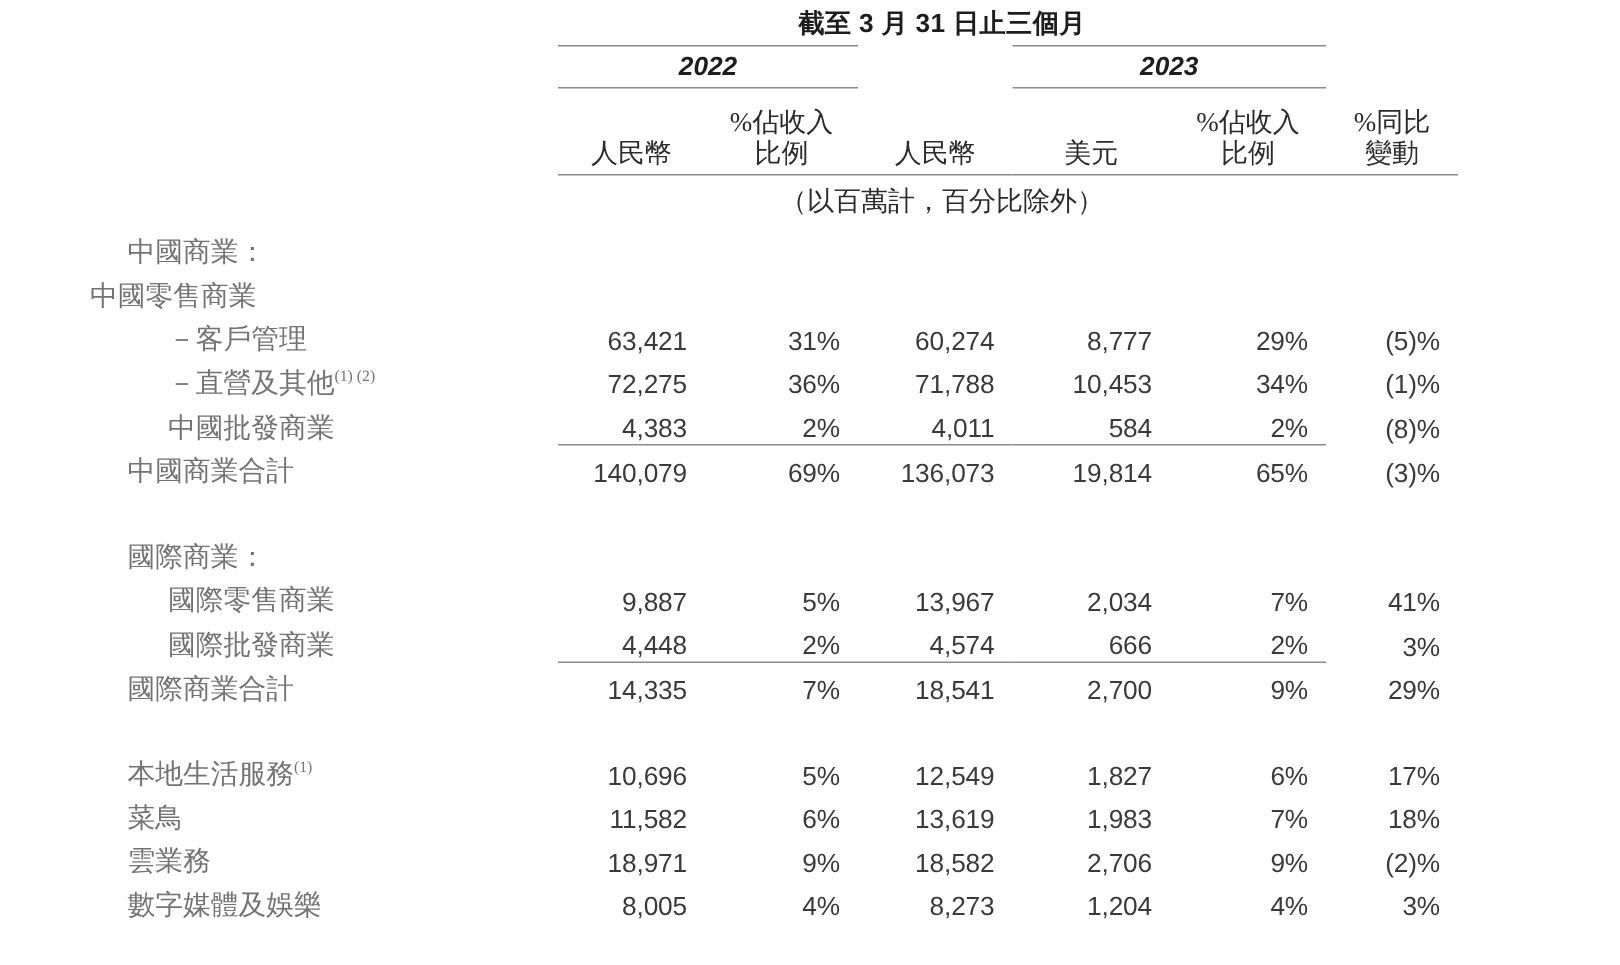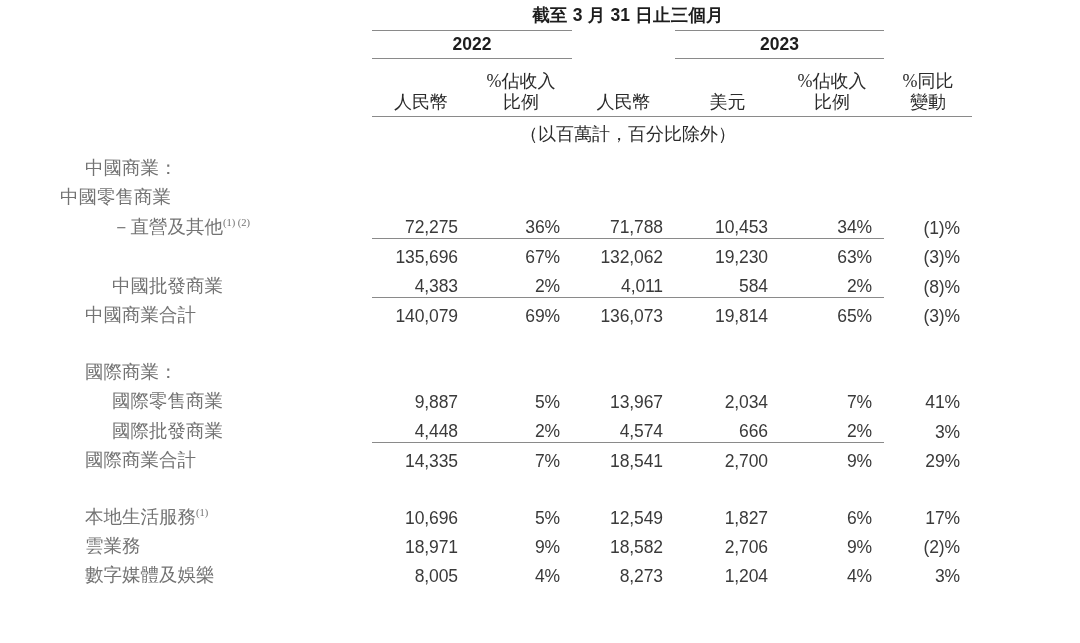--- a/index.html
+++ b/index.html
@@ -98,20 +98,21 @@
 
   .yeargroup {
     text-align: center;
     font-family: "Liberation Sans", "DejaVu Sans", sans-serif;
     font-weight: bold;
     font-size: 17.5px;
     color: #1d1d1d;
     height: 27px;
     vertical-align: middle;
     border-top: 1.4px solid #8a8a8a;
+    font-style: italic;
   }
   .yeargroup.underline {
     border-bottom: 1.4px solid #8a8a8a;
   }
 
   .spacer-col { border: none; }
 
   .hdr {
     text-align: center;
     font-family: "Liberation Serif", "DejaVu Serif", serif;
@@ -217,37 +218,37 @@
           <td class="lbl ind1"><span>中國零售商業</span></td>
           <td class="num rule-5"></td>
           <td class="num rule-5"></td>
           <td class="num rule-5"></td>
           <td class="num rule-5"></td>
           <td class="num rule-5"></td>
           <td class="num"></td>
           <td></td>
         </tr>
         <tr class="datarow">
+          <td class="lbl ind2"><span>－客戶管理</span></td>
+          <td class="num rule-5">63,421</td>
+          <td class="num rule-5">31%</td>
+          <td class="num rule-5">60,274</td>
+          <td class="num rule-5">8,777</td>
+          <td class="num rule-5">29%</td>
+          <td class="num">(5)%</td>
+          <td></td>
+        </tr>
+        <tr class="datarow">
           <td class="lbl ind2"><span>－直營及其他</span><sup>(1) (2)</sup></td>
           <td class="num rule-5">72,275</td>
           <td class="num rule-5">36%</td>
           <td class="num rule-5">71,788</td>
           <td class="num rule-5">10,453</td>
           <td class="num rule-5">34%</td>
           <td class="num">(1)%</td>
-          <td></td>
-        </tr>
-        <tr class="datarow ruled-top">
-          <td class="lbl"></td>
-          <td class="num rule-5">135,696</td>
-          <td class="num rule-5">67%</td>
-          <td class="num rule-5">132,062</td>
-          <td class="num rule-5">19,230</td>
-          <td class="num rule-5">63%</td>
-          <td class="num">(3)%</td>
           <td></td>
         </tr>
         <tr class="datarow">
           <td class="lbl ind2"><span>中國批發商業</span></td>
           <td class="num rule-5">4,383</td>
           <td class="num rule-5">2%</td>
           <td class="num rule-5">4,011</td>
           <td class="num rule-5">584</td>
           <td class="num rule-5">2%</td>
           <td class="num">(8)%</td>
@@ -327,20 +328,30 @@
           <td class="lbl"><span>本地生活服務</span><sup>(1)</sup></td>
           <td class="num rule-5">10,696</td>
           <td class="num rule-5">5%</td>
           <td class="num rule-5">12,549</td>
           <td class="num rule-5">1,827</td>
           <td class="num rule-5">6%</td>
           <td class="num">17%</td>
           <td></td>
         </tr>
         <tr class="datarow">
+          <td class="lbl"><span>菜鳥</span></td>
+          <td class="num rule-5">11,582</td>
+          <td class="num rule-5">6%</td>
+          <td class="num rule-5">13,619</td>
+          <td class="num rule-5">1,983</td>
+          <td class="num rule-5">7%</td>
+          <td class="num">18%</td>
+          <td></td>
+        </tr>
+        <tr class="datarow">
           <td class="lbl"><span>雲業務</span></td>
           <td class="num rule-5">18,971</td>
           <td class="num rule-5">9%</td>
           <td class="num rule-5">18,582</td>
           <td class="num rule-5">2,706</td>
           <td class="num rule-5">9%</td>
           <td class="num">(2)%</td>
           <td></td>
         </tr>
         <tr class="datarow">

